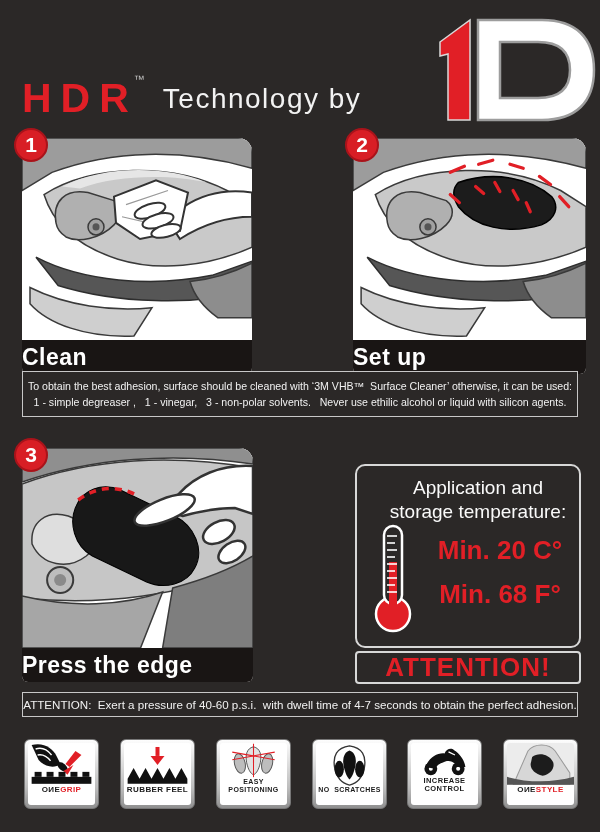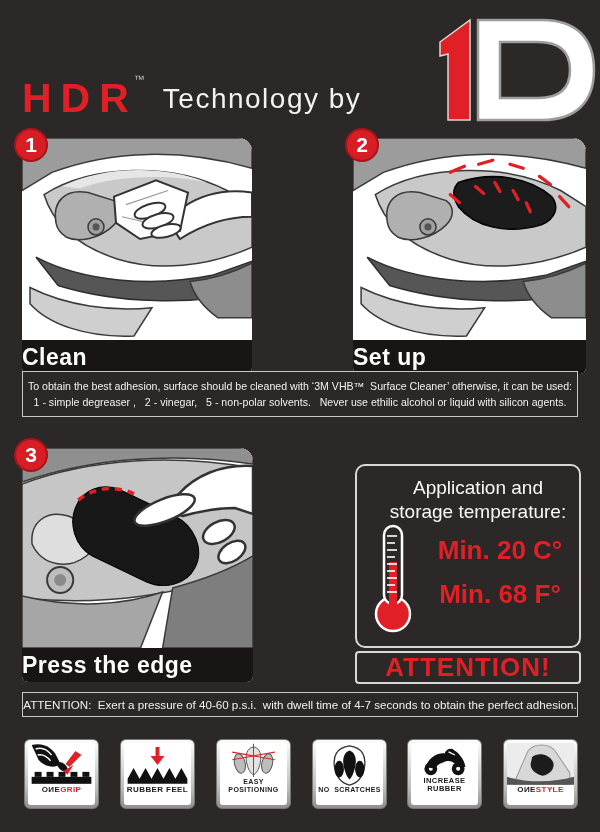--- a/index.html
+++ b/index.html
@@ -125,21 +125,21 @@
           <path d="M96,56 l9,8"></path>
       </g>
     </svg>
     <div class="bar">
       <span>Set up</span>
     </div>
   </div>
 
   <div class="note note1">
     <span>To obtain the best adhesion, surface should be cleaned with ‘3M VHB™  Surface Cleaner’ otherwise, it can be used:</span>
-    <span>1 - simple degreaser ,   2 - vinegar,   5 - non-polar solvents.   Never use ethilic alcohol or liquid with silicon agents.</span>
+    <span>1 - simple degreaser ,   1 - vinegar,   3 - non-polar solvents.   Never use ethilic alcohol or liquid with silicon agents.</span>
   </div>
 
   <div class="panel" style="left:22px;top:448px;width:231px;height:234px;">
     <div class="stepnum">
         <span>3</span>
       </div>
     <svg class="art" style="height:200px;" viewBox="0 0 230 200" preserveAspectRatio="none">
       <rect width="230" height="200" fill="#fff"></rect>
       <path d="M0,0 H230 V16 C150,4 70,10 0,34 Z" fill="#8f8f8f" stroke="#3a3a3a" stroke-width="1.5"></path>
       <path d="M0,36 C70,10 150,6 230,20 V118 C160,148 80,158 0,150 Z" fill="#c6c6c6" stroke="#3a3a3a" stroke-width="1.5"></path>
@@ -264,21 +264,21 @@
   <div class="feat" style="left:407px;">
     <div class="inner">
       <svg viewBox="0 0 64 42">
         <circle cx="15" cy="32" r="8" fill="#111"></circle>
           <circle cx="49" cy="32" r="8" fill="#111"></circle>
         <circle cx="15" cy="32" r="2.5" fill="#fff"></circle>
           <circle cx="49" cy="32" r="2.5" fill="#fff"></circle>
         <path d="M8,30 C13,18 23,12 32,13 C34,8 40,5 44,9 C52,14 57,22 58,30 L48,30 C45,24 39,21 33,23 C27,25 22,28 20,32 Z" fill="#111"></path>
         <path d="M37,11 L45,15" stroke="#fff" stroke-width="1.5"></path>
       </svg>
-      <div class="lbl" style="font-size:7.5px;"><span>INCREASE</span><br><span>RUBBER</span></div>
+      <div class="lbl" style="font-size:7.5px;"><span>INCREASE</span><br><span>CONTROL</span></div>
     </div>
   </div>
 
   <div class="feat" style="left:503px;">
     <div class="inner">
       <svg viewBox="0 0 64 42" preserveAspectRatio="none">
         <rect width="64" height="42" fill="#ececec"></rect>
         <path d="M6,42 L20,8 C26,0 40,0 46,8 L60,30 L60,42 Z" fill="#d7d7d7" stroke="#9a9a9a" stroke-width="1"></path>
         <path d="M24,14 C30,9 40,11 44,19 C46,25 42,31 34,33 C26,31 21,25 23,19 Z" fill="#1c1c1c"></path>
         <path d="M0,34 C20,40 44,40 64,34 V42 H0 Z" fill="#555"></path>

